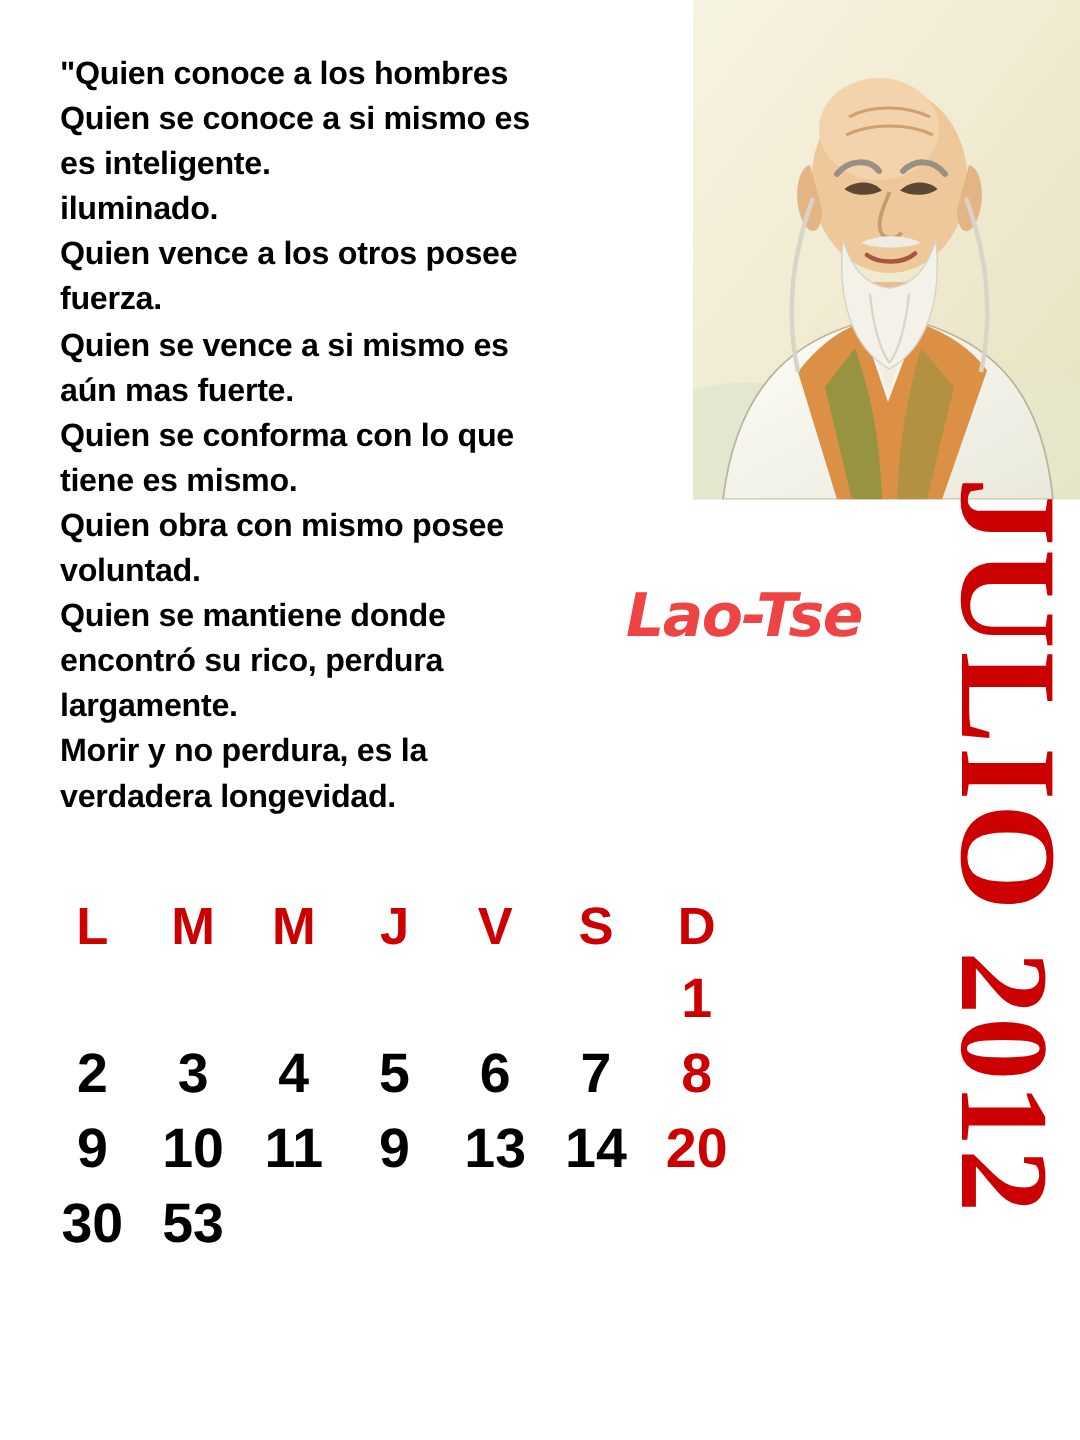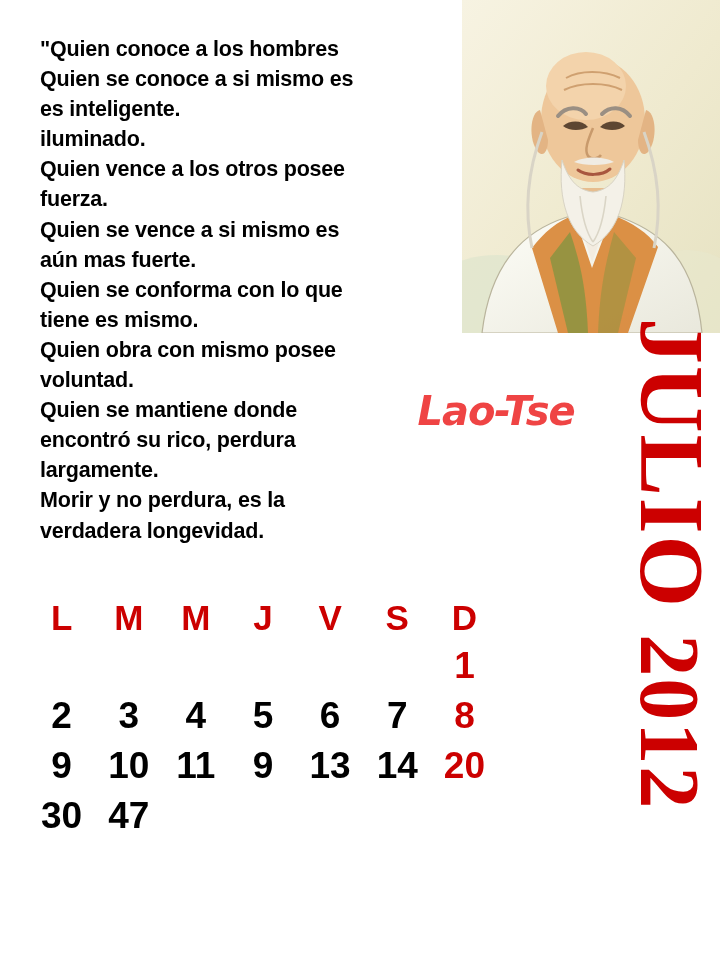--- a/index.html
+++ b/index.html
@@ -244,21 +244,21 @@
         <td>9</td>
         <td>10</td>
         <td>11</td>
         <td>9</td>
         <td>13</td>
         <td>14</td>
         <td class="sun">20</td>
       </tr>
       <tr>
         <td>30</td>
-        <td>47</td>
+        <td>53</td>
         <td></td>
         <td></td>
         <td></td>
         <td></td>
         <td class="sun"></td>
       </tr>
     </tbody>
   </table>
 </div>
 

